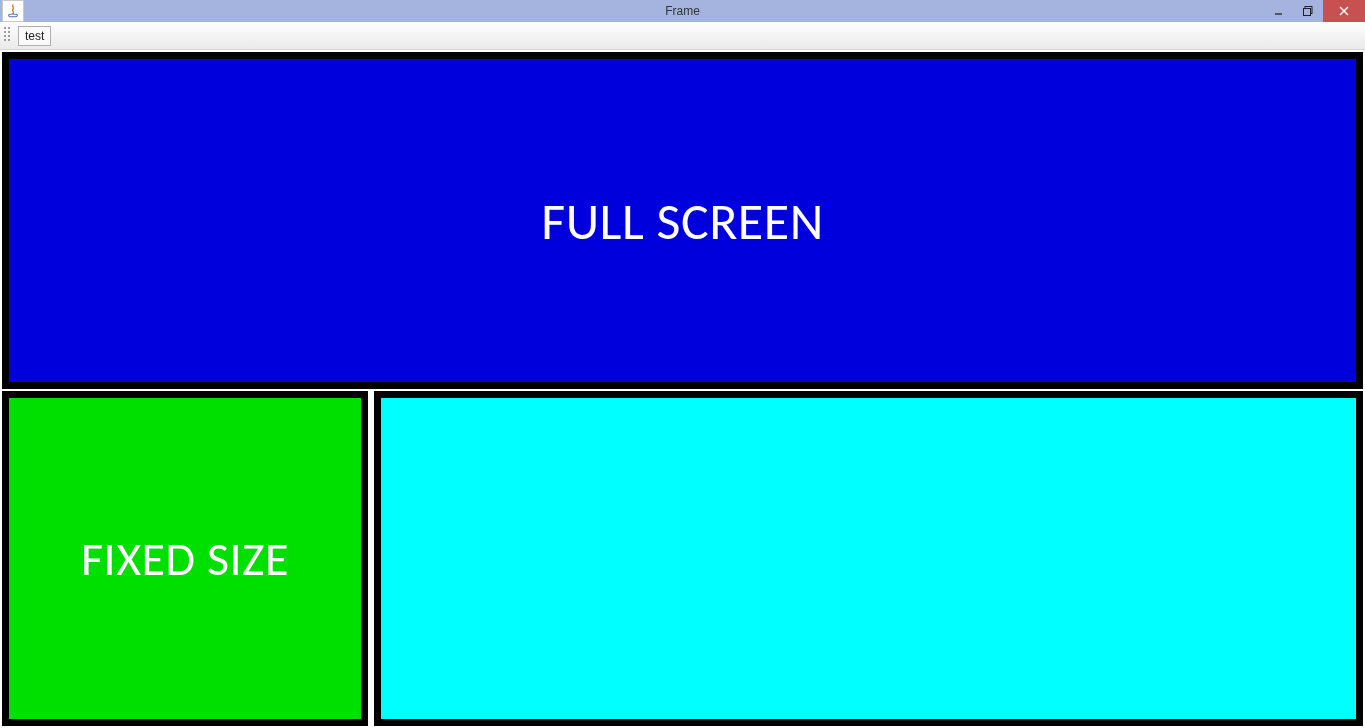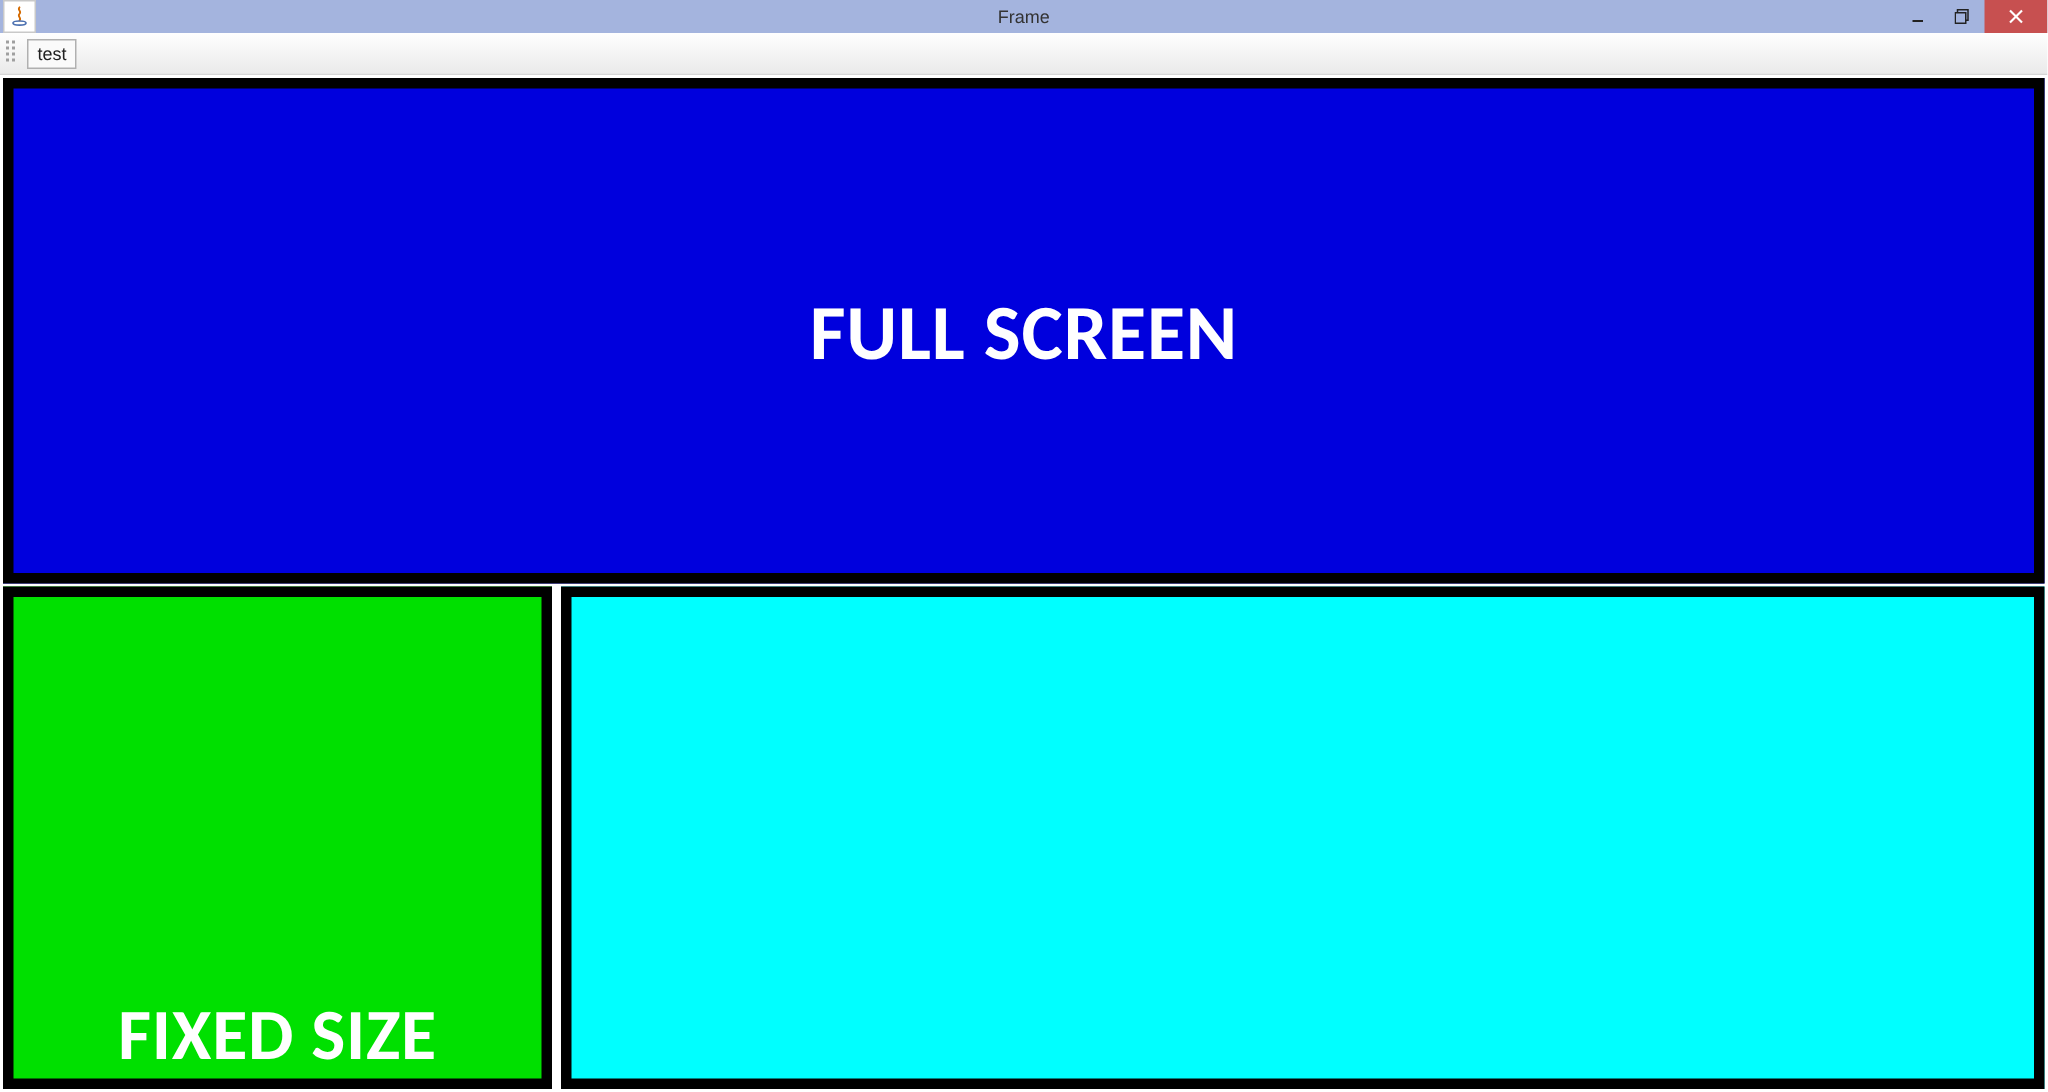--- a/index.html
+++ b/index.html
@@ -128,40 +128,39 @@
     .panel {
       border: 7px solid #000000;
       display: flex;
       align-items: center;
       justify-content: center;
     }
 
     .panel-text {
       color: #ffffff;
       font-size: 52px;
-      font-weight: 700;
+      font-weight: 400;
       font-family: "Calibri", "Segoe UI", sans-serif;
       letter-spacing: 0.5px;
     }
 
     .full-screen-panel {
       background: #0000dd;
       height: 337px;
     }
 
     .bottom-row {
       display: flex;
       flex: 1;
       gap: 6px;
     }
 
     .fixed-size-panel {
       background: #00e000;
       width: 366px;
-      align-items: flex-end;
     }
 
     .fixed-size-panel .panel-text {
       font-size: 48px;
     }
 
     .remaining-panel {
       background: #00ffff;
       flex: 1;
     }

